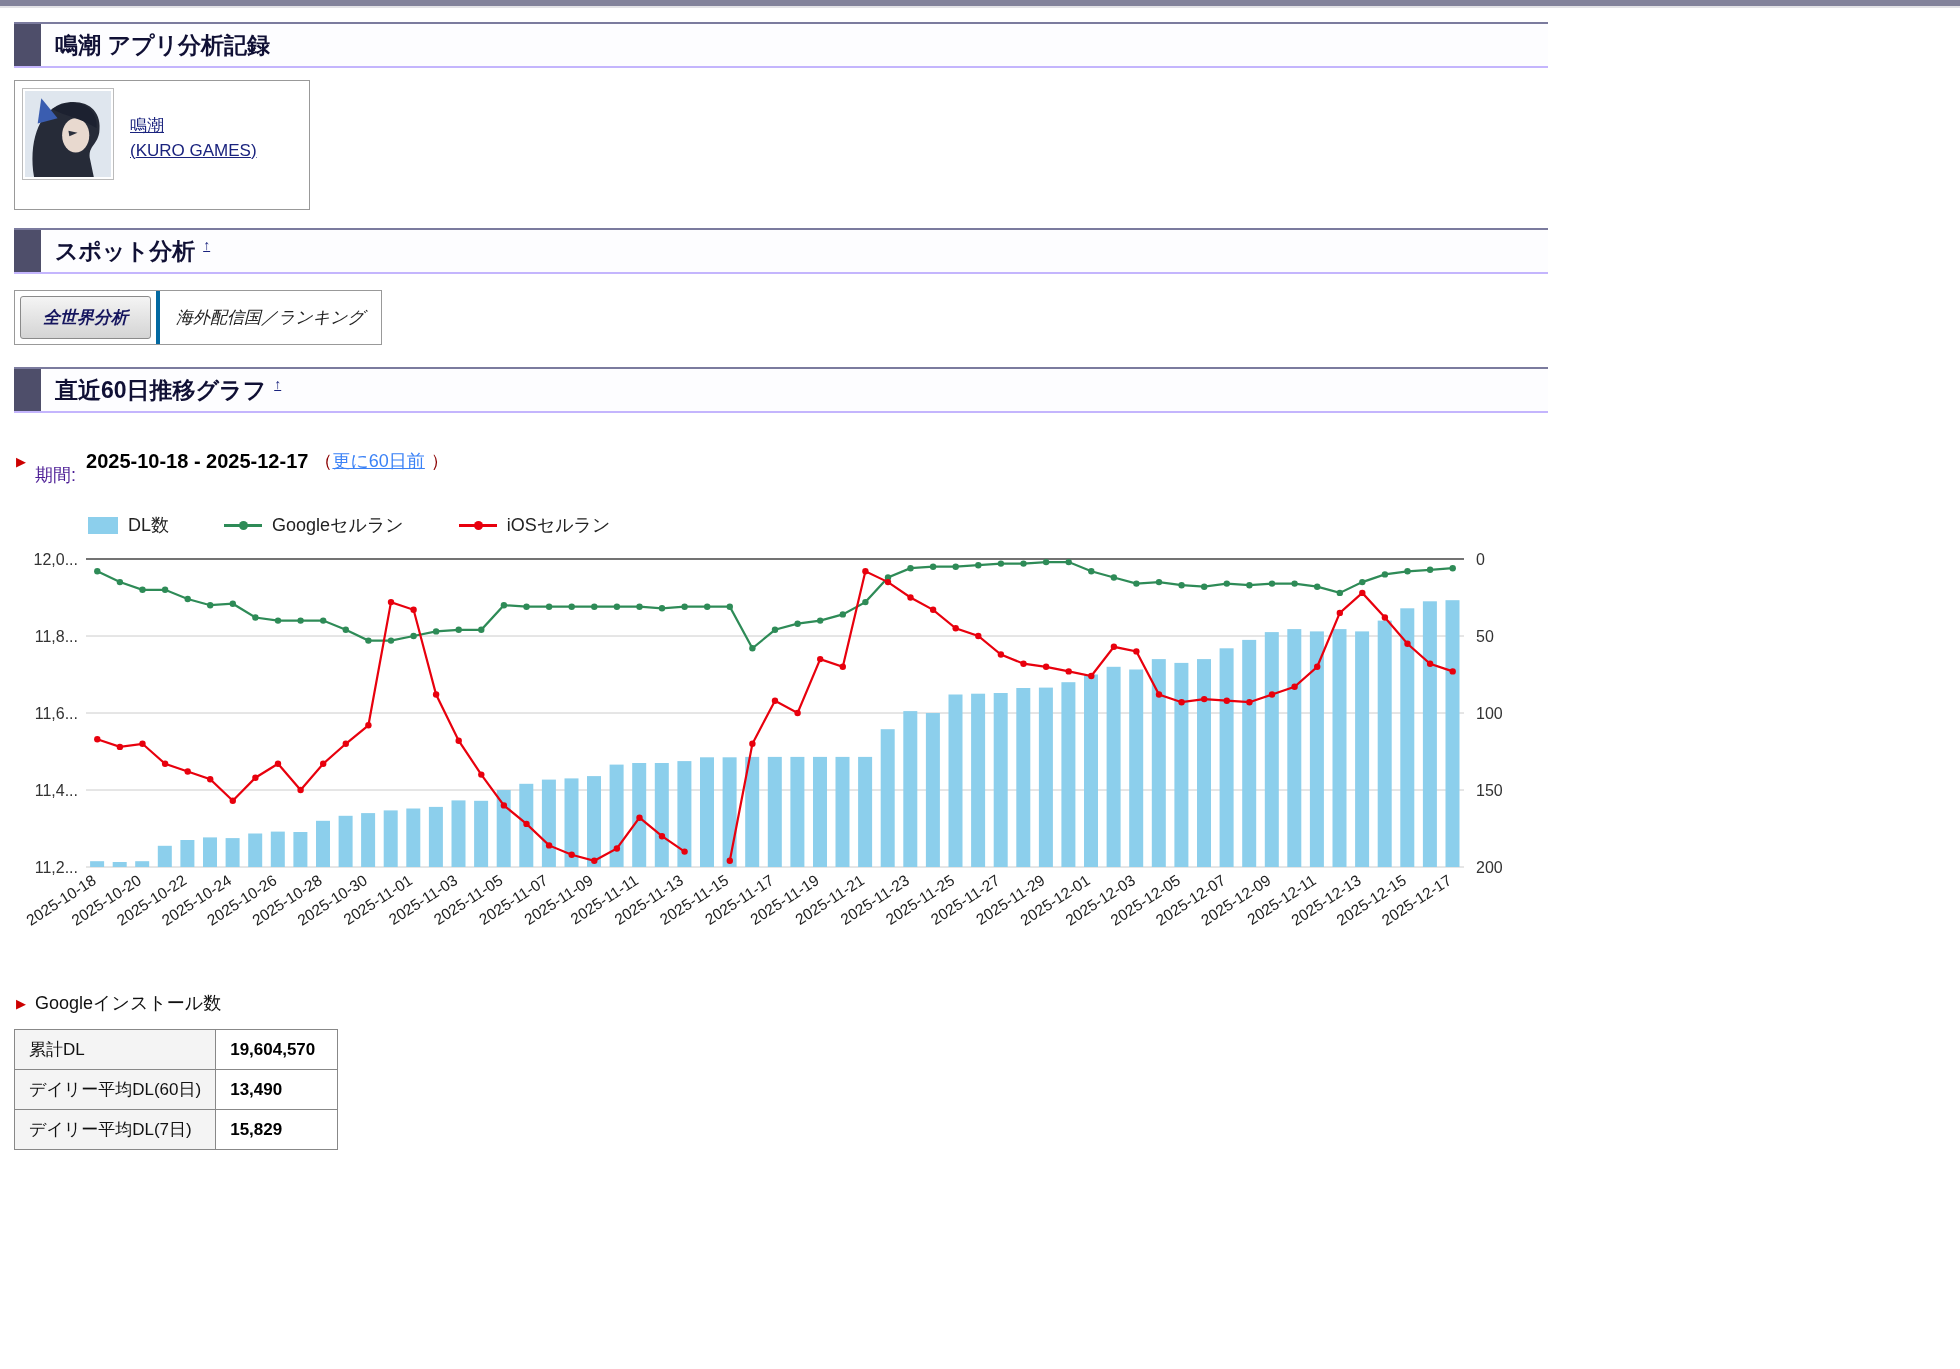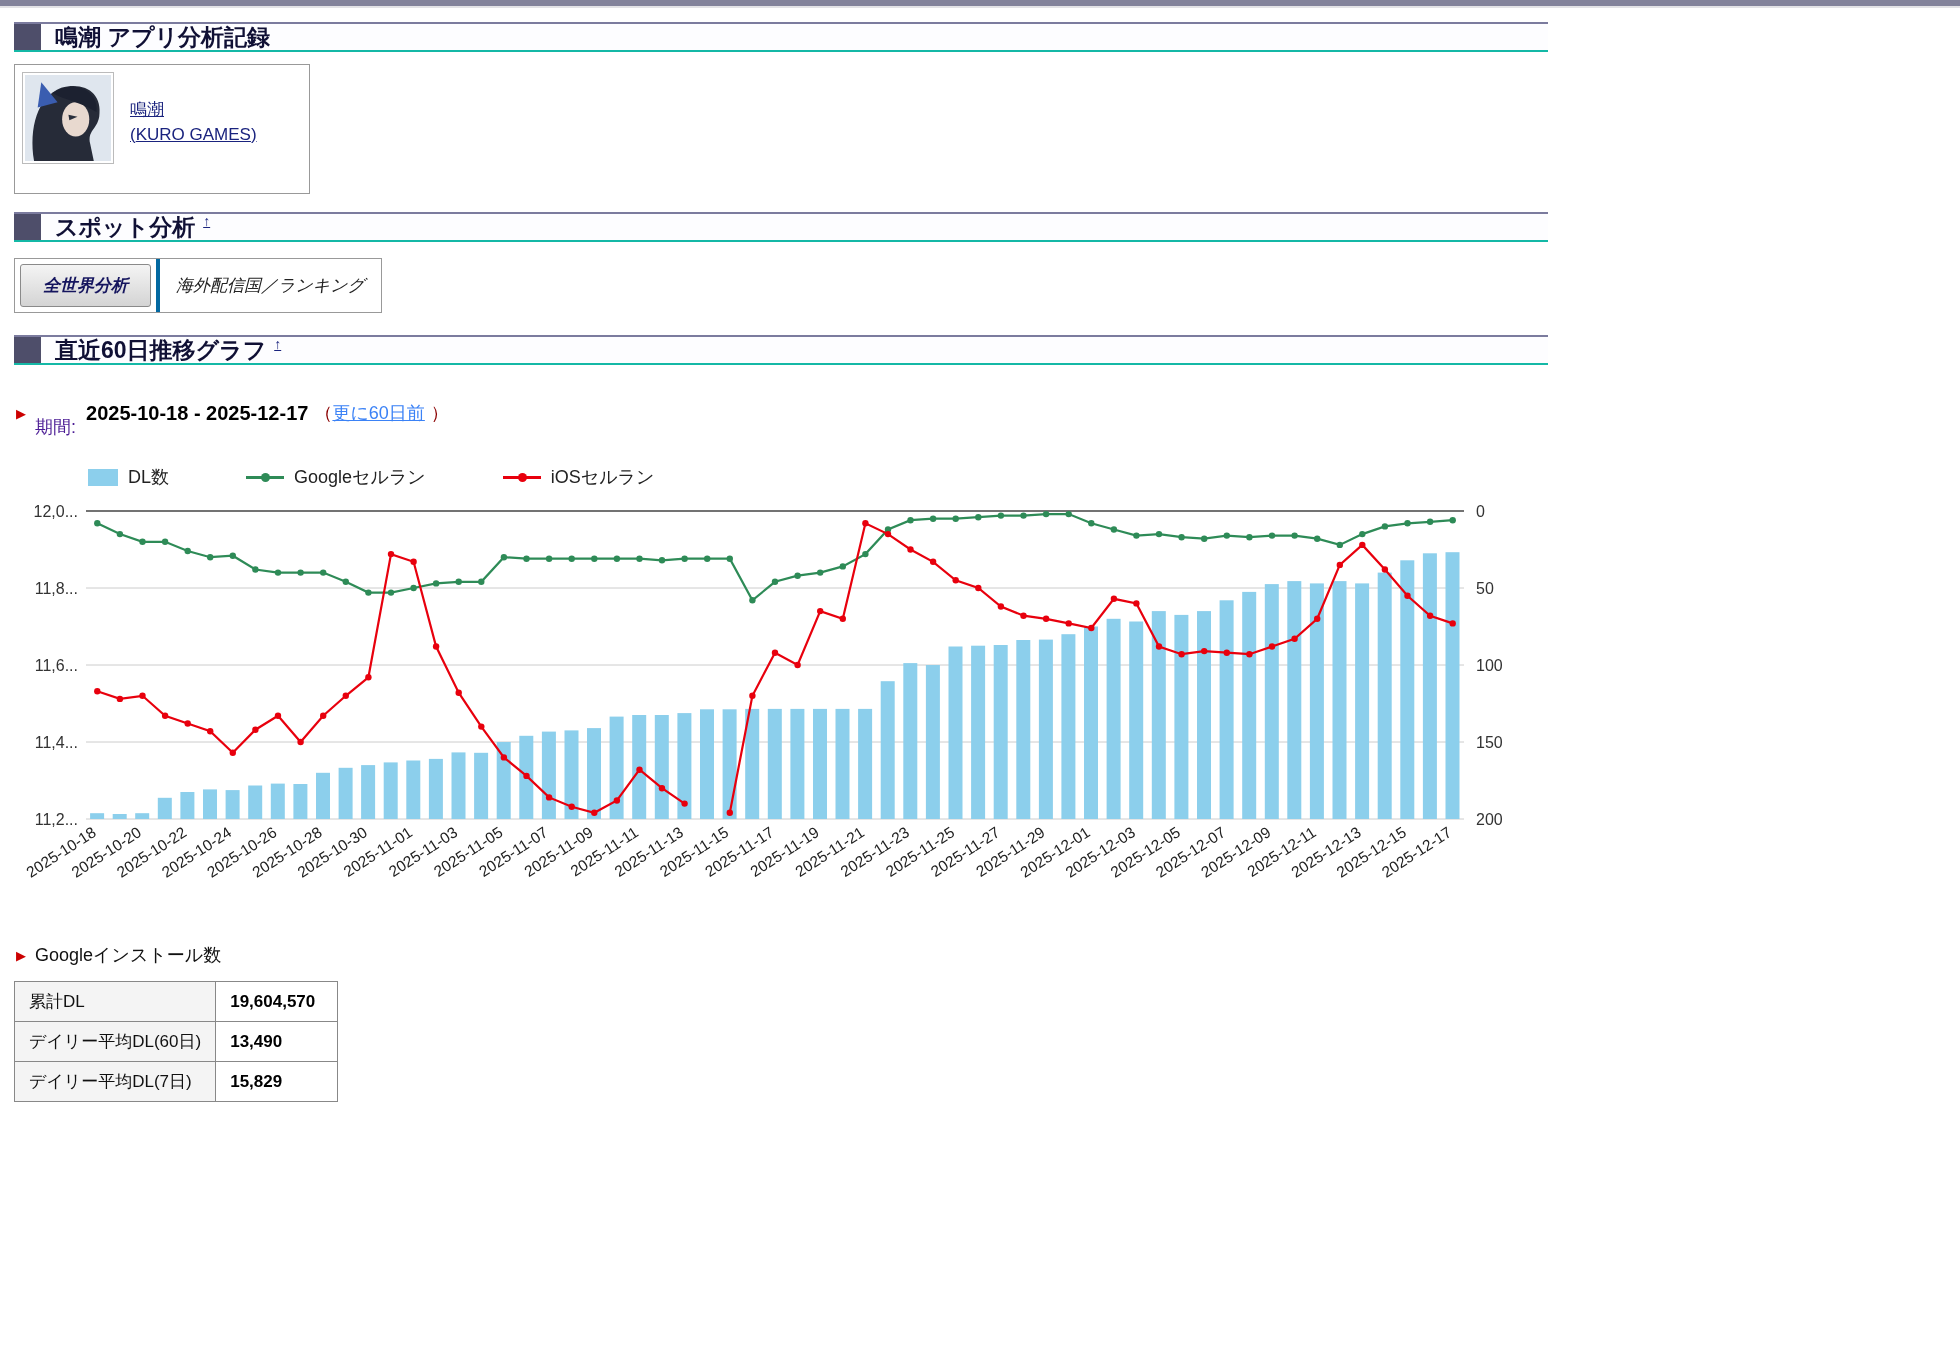--- a/index.html
+++ b/index.html
@@ -11,23 +11,23 @@
   }
   .top-strip { height: 8px; background: #e3e3e6; }
   .top-strip-line { height: 6px; background: #83839b; }
 
   .content { margin: 14px 14px 0 14px; width: 1534px; }
 
   .section-header {
     display: flex;
     align-items: stretch;
     border-top: 2px solid #7b7b9e;
-    border-bottom: 2px solid #14b8a6;
+    border-bottom: 2px solid #c4b5fd;
     background: #fdfdff;
-    height: 30px;
+    height: 46px;
   }
   .hdr-block { width: 27px; background: #4e4e6a; }
   .section-header h1, .section-header h2 {
     margin: 0 0 0 14px;
     align-self: center;
     font-size: 23px;
     font-weight: bold;
     color: #101035;
   }
   .top-link {
@@ -99,21 +99,21 @@
   .bullet { color: #cc0000; font-size: 13px; margin-right: 9px; }
   .period-label { color: #4c1d95; margin-right: 10px; margin-top: 28px; }
   .period-value { font-weight: bold; font-size: 20px; color: #000; }
   .paren-red { color: #8b0000; margin-left: 6px; }
   .more-link { color: #3b82f6; text-decoration: underline; }
 
   .chart-wrap { margin-top: 26px; }
   .legend {
     display: flex;
     align-items: center;
-    gap: 77px;
+    gap: 55px;
     margin: 0 0 8px 74px;
     font-size: 18px;
     color: #222;
   }
   .legend-item { display: flex; align-items: center; gap: 10px; cursor: pointer; }
   .sw-bar { width: 30px; height: 17px; display: inline-block; }
   .sw-line { width: 38px; height: 3px; display: inline-block; position: relative; }
   .sw-line .dot {
     position: absolute; left: 15px; top: -3px;
     width: 9px; height: 9px; border-radius: 50%;

